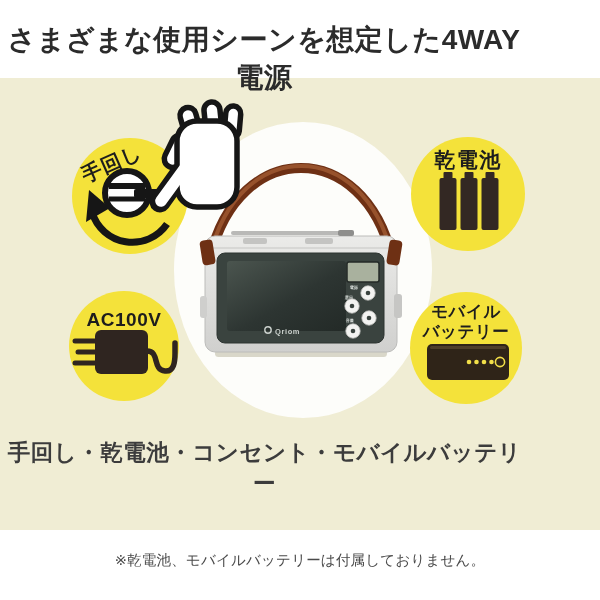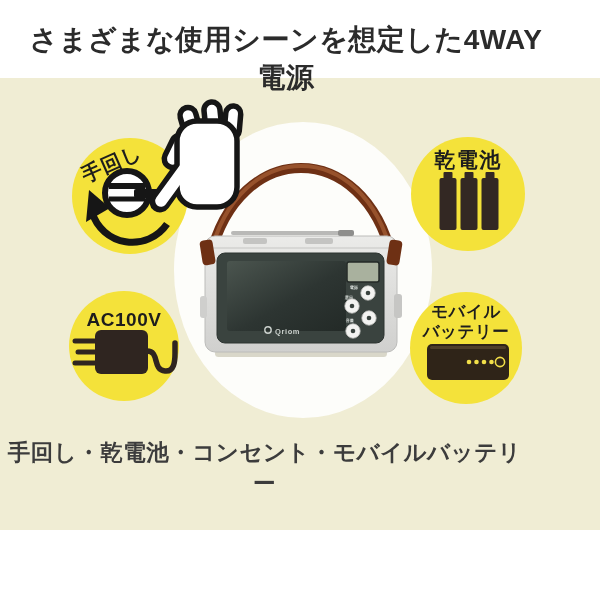--- a/index.html
+++ b/index.html
@@ -4,21 +4,21 @@
 <style>
   html,body{margin:0;padding:0;background:#ffffff;}
   .stage{
     position:relative;width:600px;height:600px;overflow:hidden;
     background:#ffffff;
     font-family:"Liberation Sans","DejaVu Sans",sans-serif;
   }
   .cream-band{position:absolute;left:0;top:78px;width:600px;height:452px;background:#f0edd4;}
   .page-title{
     position:absolute;left:0;top:21px;width:528px;text-align:center;
-    font-size:28px;font-weight:800;color:#2b2b2b;letter-spacing:.5px;line-height:38px;padding-left:22px;
+    font-size:28px;font-weight:800;color:#2b2b2b;letter-spacing:.5px;line-height:38px;
   }
   .caption-line1,.caption-line2{
     position:absolute;left:0;width:529px;text-align:center;
     font-weight:700;color:#3c3c3c;
   }
   .caption-line1{top:437px;font-size:22.5px;letter-spacing:.5px;}
   .caption-line2{top:477px;font-size:22.5px;letter-spacing:1px;}
   .footnote{
     position:absolute;left:0;top:551px;width:600px;text-align:center;
     font-size:14.5px;font-weight:500;color:#4a4a4a;letter-spacing:.2px;
@@ -168,14 +168,15 @@
         <circle cx="469" cy="362" r="2.3" fill="#f2df49"></circle>
         <circle cx="476.5" cy="362" r="2.3" fill="#f2df49"></circle>
         <circle cx="484" cy="362" r="2.3" fill="#f2df49"></circle>
         <circle cx="491.5" cy="362" r="2.3" fill="#f2df49"></circle>
         <circle cx="500" cy="362" r="4.6" fill="none" stroke="#f2df49" stroke-width="1.6"></circle>
       </g>
     </g>
   </svg>
 
   <div class="caption-line1">手回し・乾電池・コンセント・モバイルバッテリー</div>
+  <div class="footnote">※乾電池、モバイルバッテリーは付属しておりません。</div>
 
 </div>
 
 </body></html>

